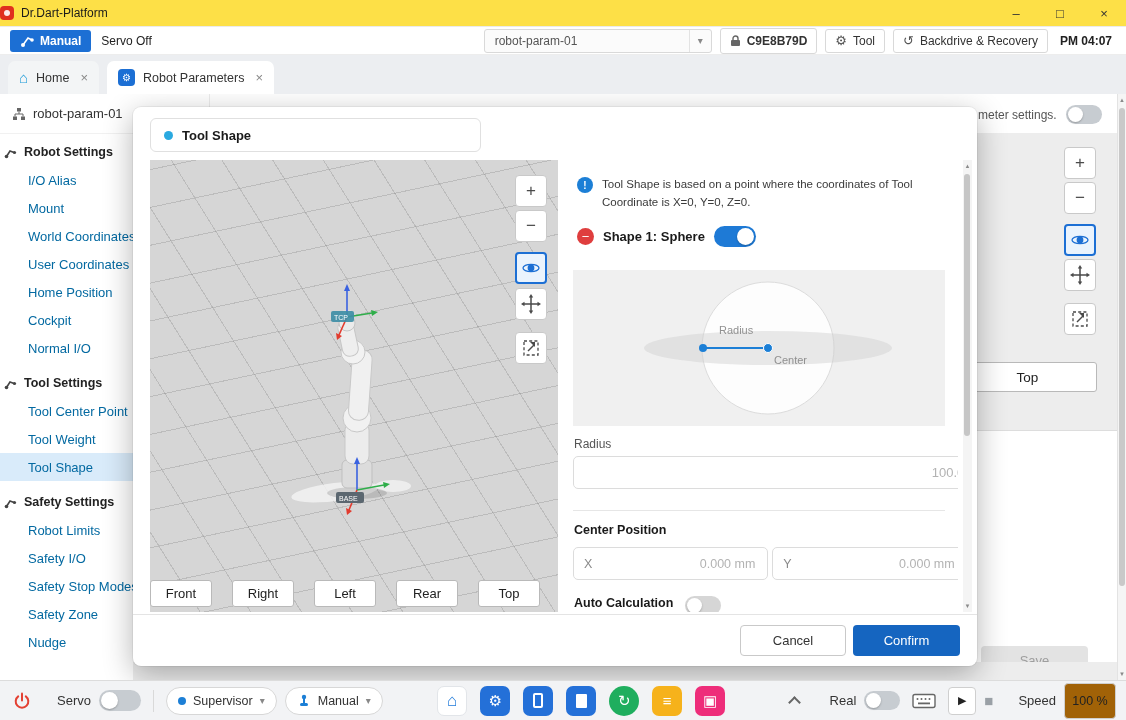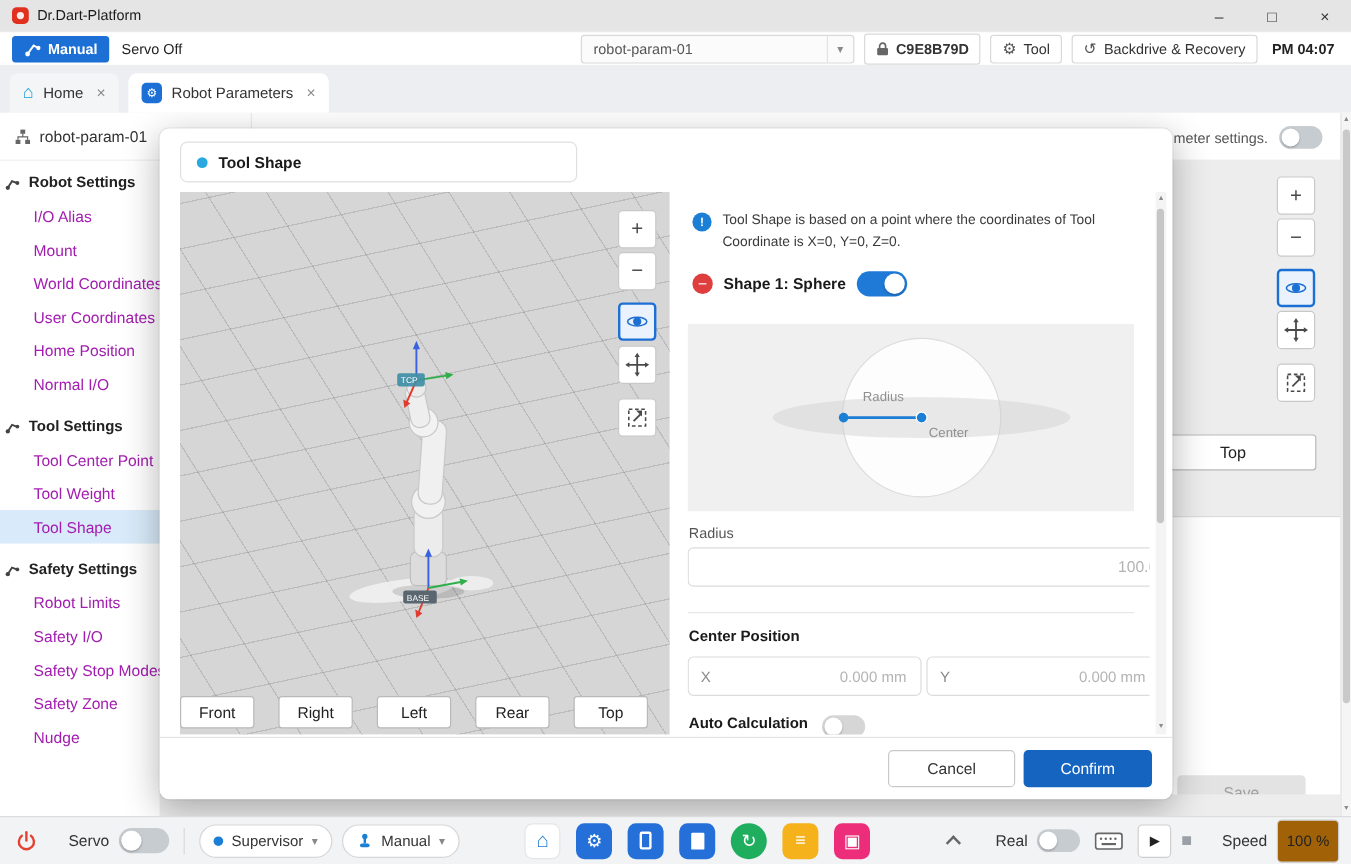--- a/index.html
+++ b/index.html
@@ -1,21 +1,21 @@
 <!DOCTYPE html>
 <html><head>
 <meta charset="utf-8">
 <style>
   * { box-sizing: border-box; }
   html,body { margin:0; padding:0; }
   body { font-family:"Liberation Sans", sans-serif; background:#fff; }
   #app { width:1126px; height:720px; position:relative; overflow:hidden; background:#fff; }
 
   
-  .titlebar { height:27px; background:#e5e5e5; border-bottom:1px solid #ebebeb; display:flex; align-items:center; padding-left:10px; }
+  .titlebar { height:27px; background:#fde047; border-bottom:1px solid #ebebeb; display:flex; align-items:center; }
   .logo { width:14px; height:14px; border-radius:4px; background:#e0301e; margin-right:7px; position:relative; }
   .logo::after { content:''; position:absolute; inset:4px; border-radius:50%; background:#fff; opacity:.9; }
   .t-title { font-size:12px; color:#1a1a1a; }
   .t-controls { margin-left:auto; display:flex; }
   .t-ctrl { width:44px; height:27px; display:flex; align-items:center; justify-content:center; font-size:13px; color:#333; cursor:pointer; }
 
   
   .toolbar { height:28px; background:#fff; border-bottom:1px solid #ededed; display:flex; align-items:center; padding:0 10px; gap:10px; }
   .manual-btn { height:22px; background:#1c6fd4; color:#fff; border-radius:3px; display:flex; align-items:center; gap:6px; padding:0 10px; font-size:12px; font-weight:700; cursor:pointer; }
   .servo-off { font-size:12px; color:#222; }
@@ -39,21 +39,21 @@
   
   .main { position:relative; height:586px; background:#fff; overflow:hidden; }
 
   
   .sidebar { position:absolute; left:0; top:0; bottom:0; width:210px; background:#fff; border-right:1px solid #ececec; }
   .sb-header { height:40px; display:flex; align-items:center; gap:7px; padding-left:12px; border-bottom:1px solid #f1f1f1; font-size:13px; color:#333; }
   .sb-list { margin:4px 0 0; padding:0; list-style:none; }
   .sb-list li { cursor:pointer; }
   li.section { display:flex; align-items:center; gap:7px; height:28px; padding-left:4px; font-size:12.5px; font-weight:700; color:#222; }
   li.section.gap { margin-top:7px; }
-  li.item { height:28px; display:flex; align-items:center; padding-left:28px; font-size:13px; color:#a21caf; }
+  li.item { height:28px; display:flex; align-items:center; padding-left:28px; font-size:13px; color:#0369a1; }
   li.item.sel { background:#d9ebfa; }
 
   
   .bg-settings { position:absolute; left:978px; top:11px; display:flex; align-items:center; gap:9px; font-size:12px; color:#555; }
   .bg-vp { position:absolute; left:977px; top:39px; width:141px; height:297px; background:#ededed; }
   .ctrl-col { display:flex; flex-direction:column; }
   .bg-ctrls { position:absolute; left:1064px; top:53px; }
   .bg-top-btn { position:absolute; left:958px; top:268px; width:139px; height:30px; background:#fff; border:1px solid #b9b9b9; border-radius:3px; font-size:13.5px; color:#222; display:flex; align-items:center; justify-content:center; z-index:5; cursor:pointer; }
   .bg-divider { position:absolute; left:977px; top:336px; width:141px; border-top:1px solid #ddd; }
   .bg-save { position:absolute; left:981px; top:552px; width:107px; height:28px; background:#e3e3e3; color:#9e9e9e; border-radius:4px; font-size:13px; display:flex; align-items:center; justify-content:center; }
@@ -224,20 +224,21 @@
               <path d="M2.5 10.5 L6 5 L10 6.5" stroke="#444" stroke-width="1.6" fill="none"></path>
               <circle cx="10.5" cy="6.5" r="1.6" fill="#444"></circle>
             </svg>
           <span>Robot Settings</span>
         </li>
         <li class="item">I/O Alias</li>
         <li class="item">Mount</li>
         <li class="item">World Coordinates</li>
         <li class="item">User Coordinates</li>
         <li class="item">Home Position</li>
+        <li class="item">Cockpit</li>
         <li class="item">Normal I/O</li>
         <li class="section gap">
           <svg width="13" height="13" viewBox="0 0 13 13">
               <circle cx="2.5" cy="10.5" r="1.8" fill="#444"></circle>
               <path d="M2.5 10.5 L6 5 L10 6.5" stroke="#444" stroke-width="1.6" fill="none"></path>
               <circle cx="10.5" cy="6.5" r="1.6" fill="#444"></circle>
             </svg>
           <span>Tool Settings</span>
         </li>
         <li class="item">Tool Center Point</li>

